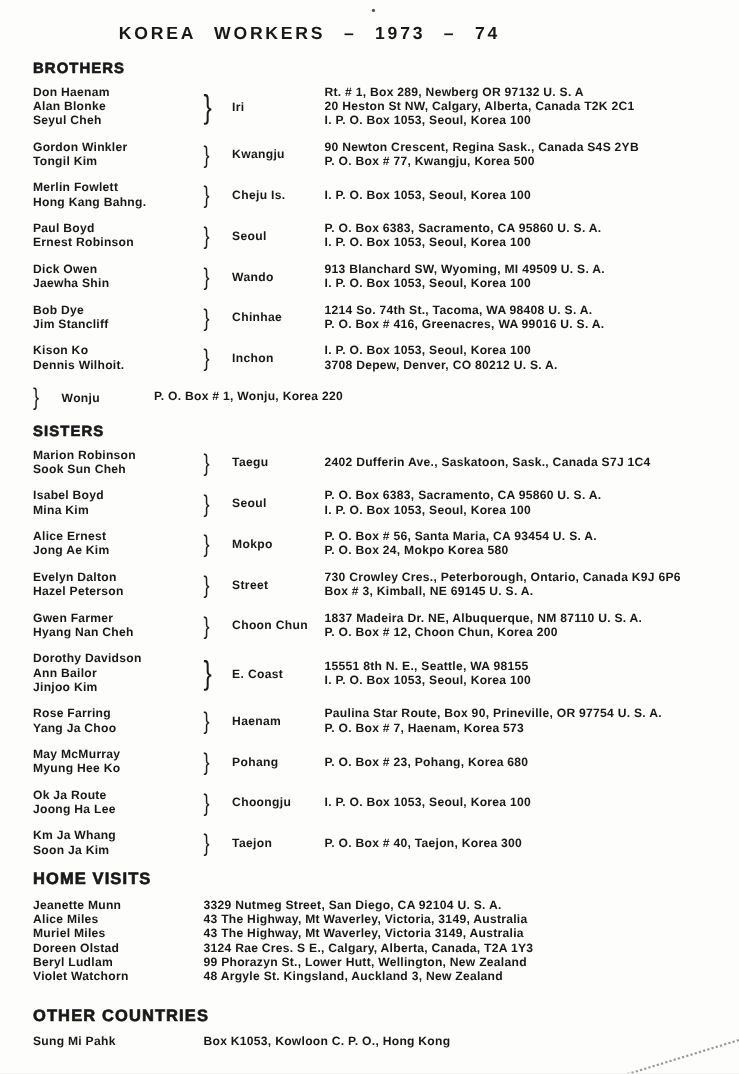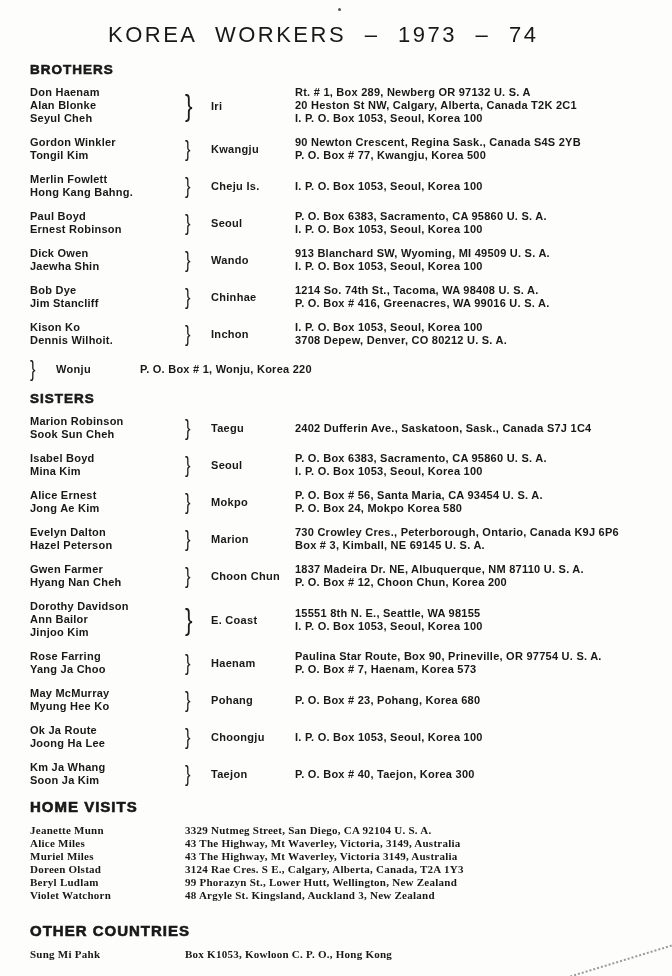--- a/index.html
+++ b/index.html
@@ -8,22 +8,22 @@
     width:672px; height:976px;
     background:#fdfdfc;
     font-family:"Liberation Sans", sans-serif;
     color:#181818;
     overflow:hidden;
     margin:0 auto;
   }
   .content { padding:16px 8px 0 30px; }
 
   .title {
-    font-size:22px;
-    font-weight:normal;
+    font-size:16px;
+    font-weight:bold;
     letter-spacing:2.5px;
     word-spacing:10px;
     margin:6px 0 14px 78px;
     white-space:nowrap;
   }
 
   .heading {
     font-size:13.5px;
     font-weight:bold;
     letter-spacing:1px;
@@ -49,21 +49,21 @@
 
   .brace {
     display:inline-block;
     font-weight:400;
     transform:scaleX(0.75);
     transform-origin:left center;
     line-height:1;
     color:#1c1c1c;
   }
 
-  .simple-row { display:flex;font-family:Liberation Serif, serif; }
+  .simple-row { display:flex; }
   .simple-name { width:155px; flex:none; }
   .simple-addr { flex:1; min-width:0; }
 
   .artifact-line {
     position:absolute;
     right:-14px; bottom:14px;
     width:130px; height:0;
     border-top:2px dotted #9a9a9a;
     transform:rotate(-17deg);
   }
@@ -238,21 +238,21 @@
             <div class="line">P. O. Box 24, Mokpo Korea 580</div>
           </div>
         </div>
         <div class="entry">
           <div class="col-names">
             <div class="line">Evelyn Dalton</div>
             <div class="line">Hazel Peterson</div>
           </div>
           <div class="col-brace"><div class="brace" style="font-size: 22px;">}</div></div>
           <div class="col-loc">
-            <div class="loc-text">Marion</div>
+            <div class="loc-text">Street</div>
           </div>
           <div class="col-addr">
             <div class="line">730 Crowley Cres., Peterborough, Ontario, Canada K9J 6P6</div>
             <div class="line">Box # 3, Kimball, NE 69145 U. S. A.</div>
           </div>
         </div>
         <div class="entry">
           <div class="col-names">
             <div class="line">Gwen Farmer</div>
             <div class="line">Hyang Nan Cheh</div>

